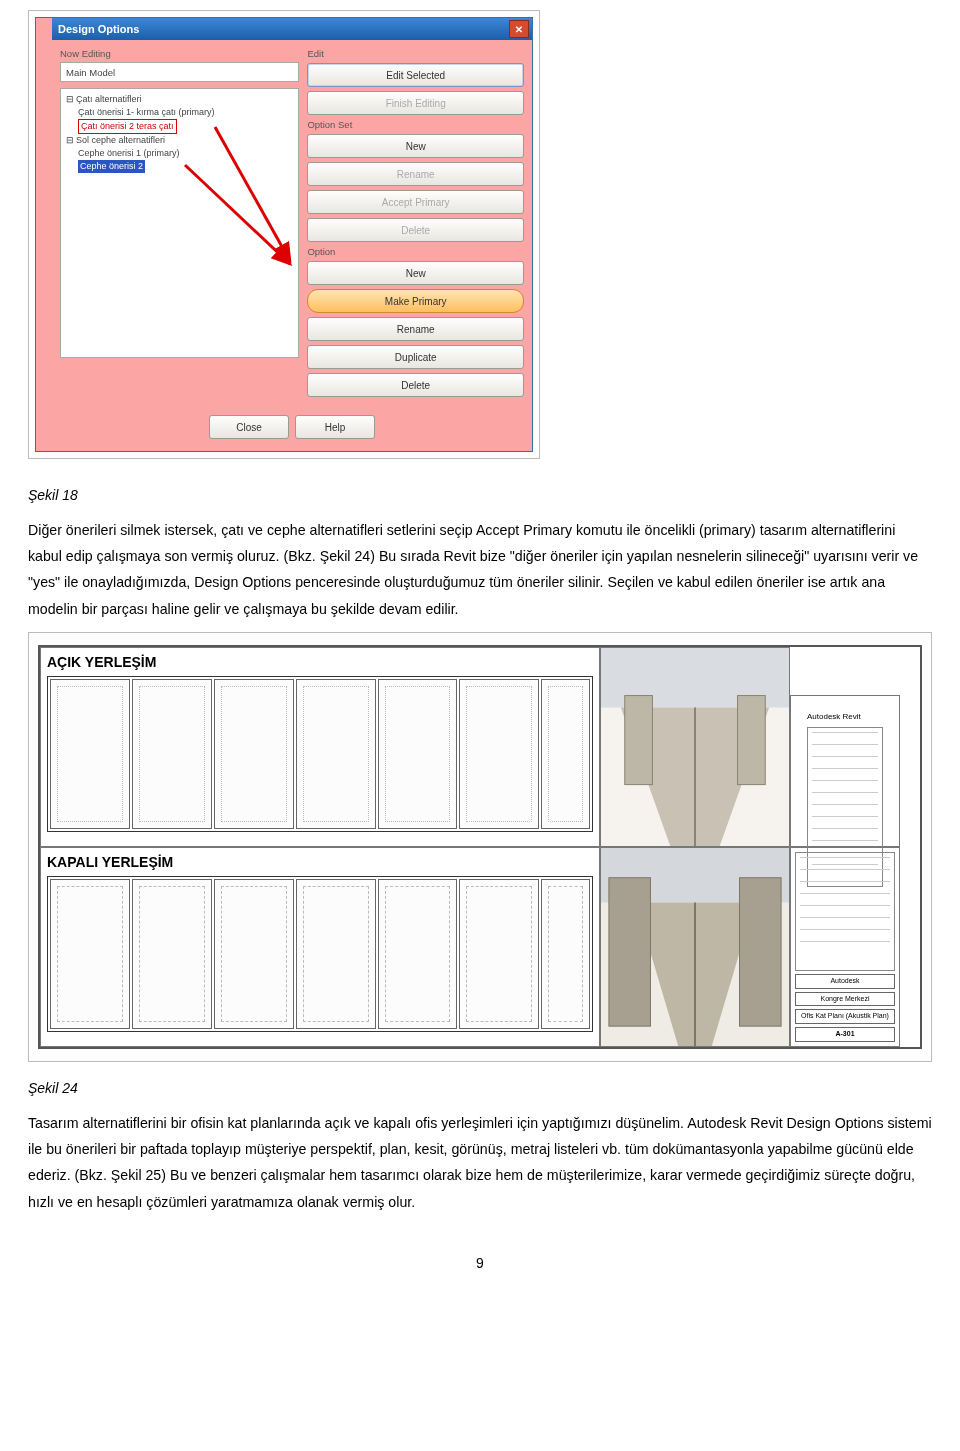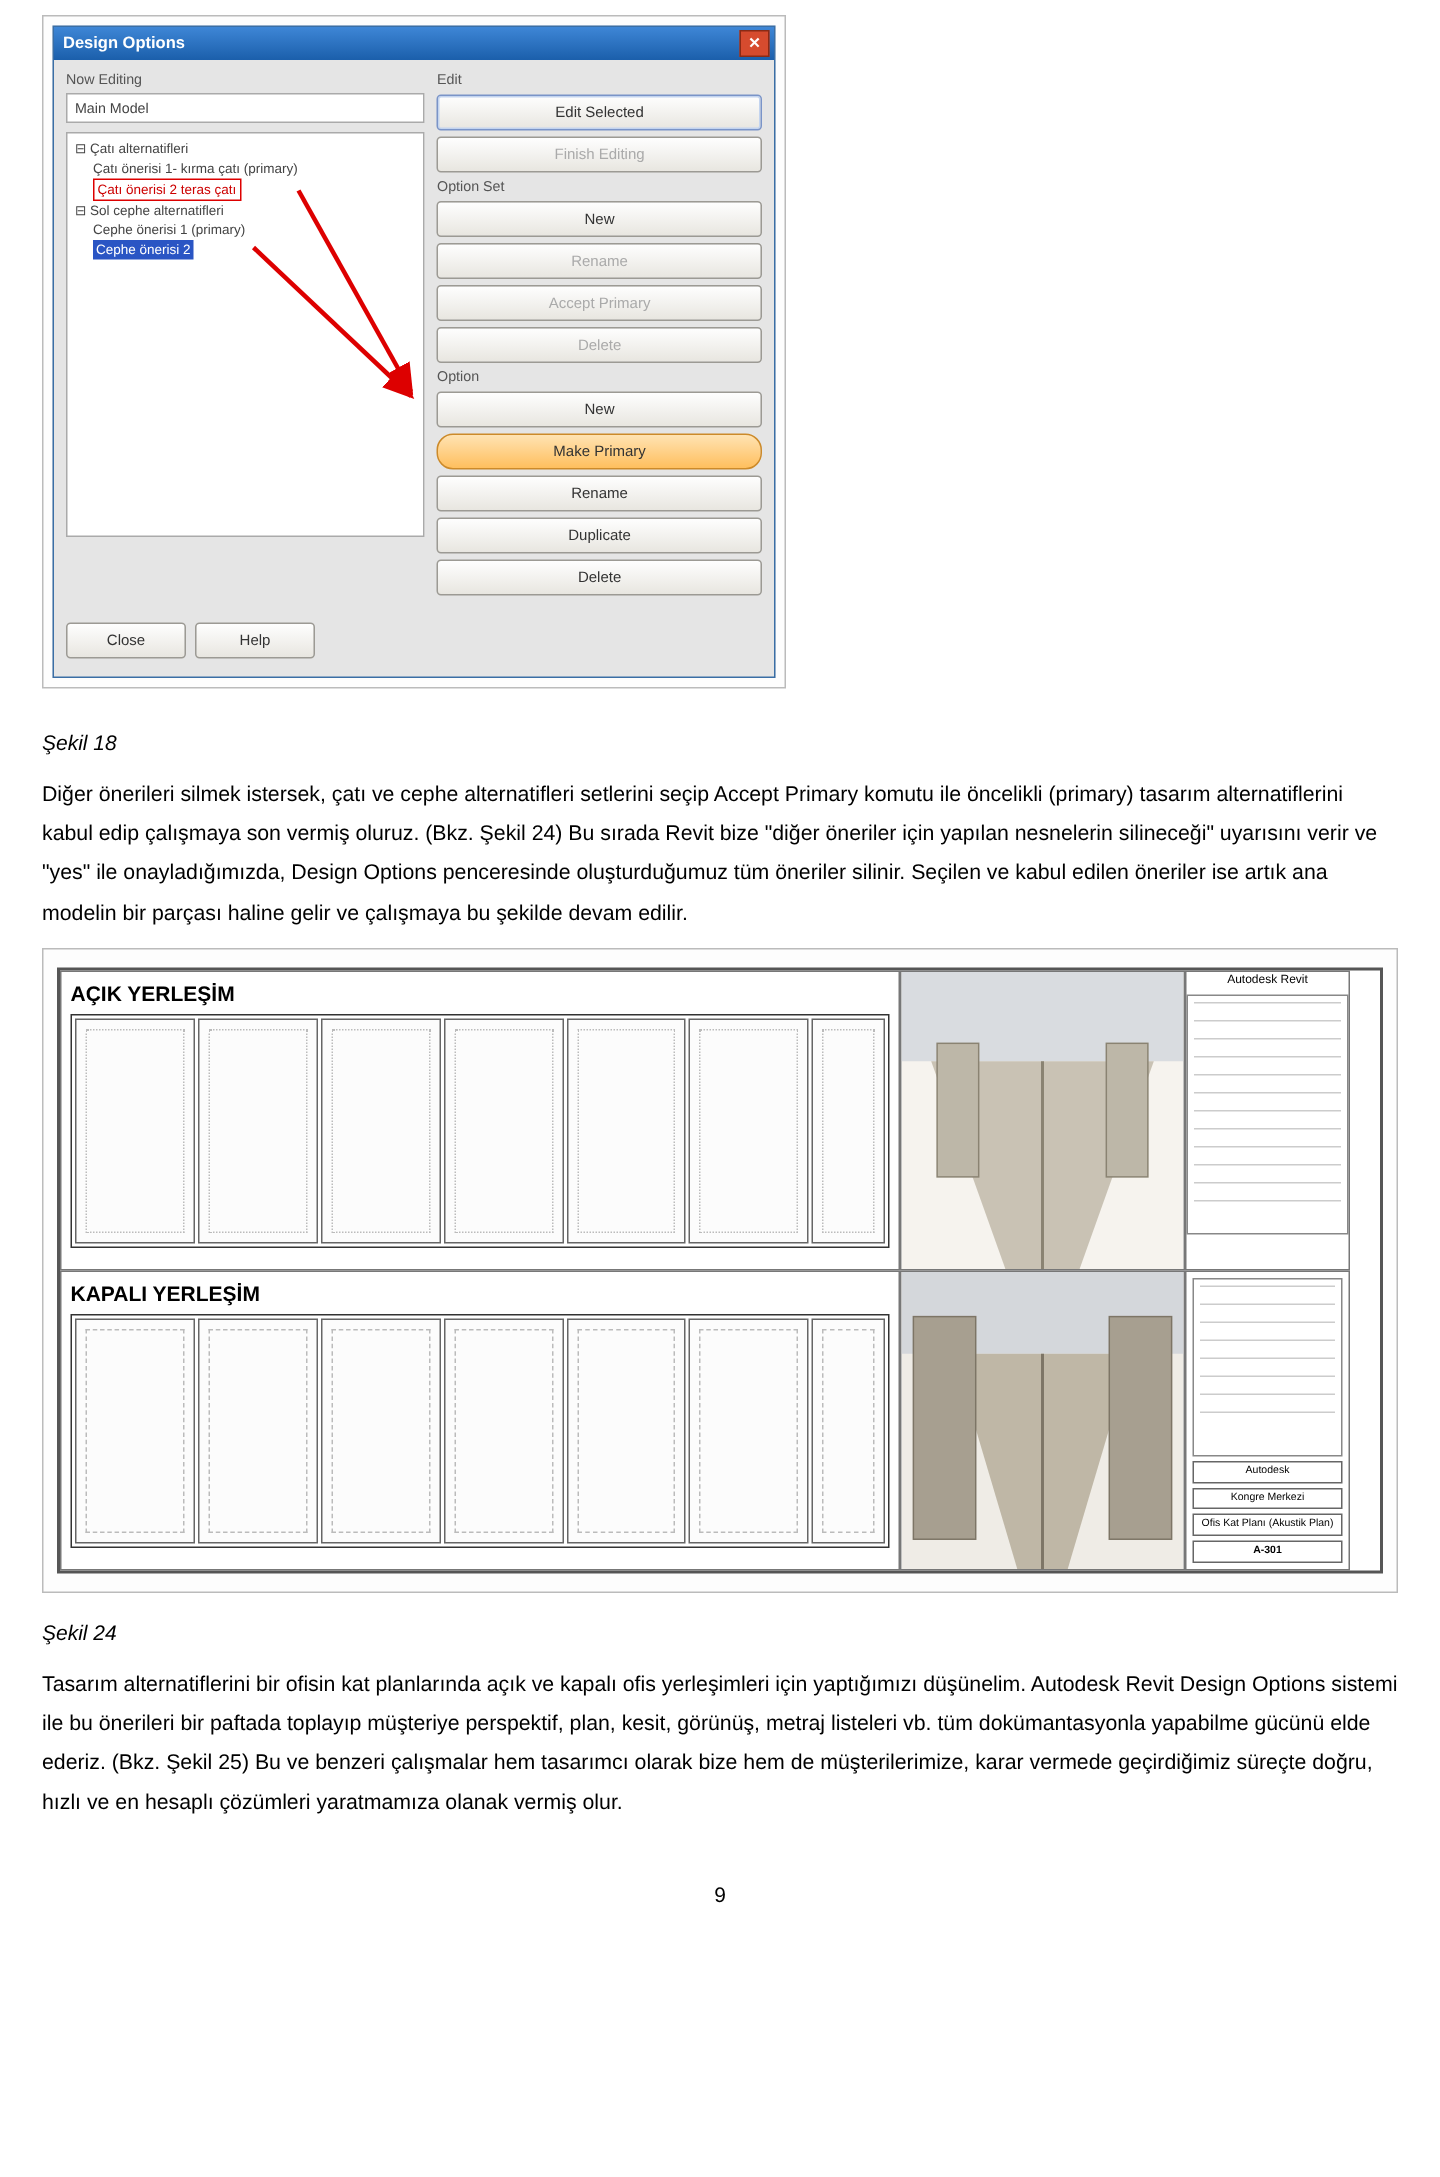--- a/index.html
+++ b/index.html
@@ -1,38 +1,38 @@
 <!DOCTYPE html>
 <html><head>
 <meta charset="utf-8">
 <style>
   html,body{margin:0;padding:0;background:#fff;color:#000;font-family:Verdana,Geneva,sans-serif;}
   .page{width:960px;margin:0 auto;padding:0 28px 40px;box-sizing:border-box;}
   p{font-size:14.2px;line-height:1.85;margin:0 0 8px;}
   .caption{font-style:italic;font-size:14px;margin:14px 0 8px;}
   .figure{border:1px solid #bbb;background:#fdfdfd;margin:10px 0;}
   
-  .dlg{width:480px;font-family:Tahoma,Arial,sans-serif;font-size:10px;color:#333;border:1px solid #3a6ea5;background:#e5e5e5;}
+  .dlg{width:480px;font-family:Tahoma,Arial,sans-serif;font-size:10px;color:#333;border:1px solid #3a6ea5;background:#fca5a5;padding-left:16px;}
   .dlg .titlebar{background:linear-gradient(#3e86d6,#1b5fab);color:#fff;display:flex;align-items:center;justify-content:space-between;padding:2px 3px 2px 6px;font-weight:bold;font-size:11px;}
   .dlg .titlebar .xbtn{width:18px;height:16px;background:#d64b2e;border:1px solid #8a2a15;color:#fff;display:flex;align-items:center;justify-content:center;font-size:10px;}
   .dlg .body{display:flex;gap:8px;padding:6px 8px 10px;}
   .dlg .col{flex:1;}
   .dlg .lbl{font-size:9.5px;color:#555;margin:2px 0 3px;}
   .dlg .fld{background:#fff;border:1px solid #aaa;height:18px;display:flex;align-items:center;padding:0 5px;font-size:9.5px;color:#444;}
   .dlg .tree{background:#fff;border:1px solid #aaa;height:260px;padding:4px 3px;font-size:9px;line-height:1.45;position:relative;color:#444;}
   .dlg .tree .tlvl1{padding-left:2px;}
   .dlg .tree .tlvl2{padding-left:14px;}
   .dlg .tree .sel1{background:#fff;border:1px solid #d00;color:#c00;padding:0 2px;display:inline-block;}
   .dlg .tree .sel2{background:#2a55c4;color:#fff;padding:0 2px;display:inline-block;}
   .dlg .tree svg{position:absolute;left:24px;top:0;}
   .dlg .btn{background:linear-gradient(#fefefe,#e8e6e0);border:1px solid #9c9a94;border-radius:3px;height:22px;display:flex;align-items:center;justify-content:center;font-size:10px;color:#333;margin:4px 0;}
   .dlg .btn.primary{border-color:#7a94c8;box-shadow:0 0 0 1px #c3d4ef inset;}
   .dlg .btn.hot{background:linear-gradient(#ffe3b3,#ffbf5e);border-color:#cc8a2a;border-radius:11px;}
   .dlg .btn.dis{color:#aaa;}
-  .dlg .footer{display:flex;justify-content:flex-start;gap:6px;padding:0 8px 8px;}
+  .dlg .footer{display:flex;justify-content:center;gap:6px;padding:0 8px 8px;}
   .dlg .footer .btn{width:78px;}
   
   .sheet{width:880px;background:#fff;border:2px solid #555;margin:8px auto;display:grid;
     grid-template-columns:560px 190px 110px;grid-template-rows:200px 200px;gap:0;}
   .sheet>div{border:1px solid #777;box-sizing:border-box;}
   .plan{padding:4px 6px;}
   .plan .label{font-family:Liberation Sans, sans-serif;font-weight:bold;font-size:14px;margin:2px 0 6px;}
   .plan .floor{border:1px solid #333;height:150px;display:flex;gap:2px;padding:2px;}
   .plan .room{flex:1;border:1px solid #666;background:#fcfcfc;position:relative;}
   .plan .room::after{content:"";position:absolute;inset:6px;border:1px dashed #bbb;}
@@ -128,21 +128,21 @@
       <div class="persp">
         <svg viewBox="0 0 190 200">
           <rect x="0" y="0" width="190" height="200" fill="#f6f3ee"></rect>
           <polygon points="0,0 190,0 190,60 0,60" fill="#d9dce0"></polygon>
           <polygon points="20,60 170,60 120,200 70,200" fill="#c9c2b4"></polygon>
           <line x1="95" y1="60" x2="95" y2="200" stroke="#8a8372" stroke-width="2"></line>
           <rect x="24" y="48" width="28" height="90" fill="#bdb7a8" stroke="#8a8372"></rect>
           <rect x="138" y="48" width="28" height="90" fill="#bdb7a8" stroke="#8a8372"></rect>
         </svg>
       </div>
-      <div style="padding:0;font-family:Arial;font-size:8px;text-align:center;">
+      <div style="padding:16px;font-family:Arial;font-size:8px;text-align:left;margin-top:48px;">
         <div>Autodesk Revit</div>
         <div class="sched" style="margin-top:6px;height:160px;">
           <div class="srow"></div>
             <div class="srow"></div>
             <div class="srow"></div>
             <div class="srow"></div>
           <div class="srow"></div>
             <div class="srow"></div>
             <div class="srow"></div>
             <div class="srow"></div>

